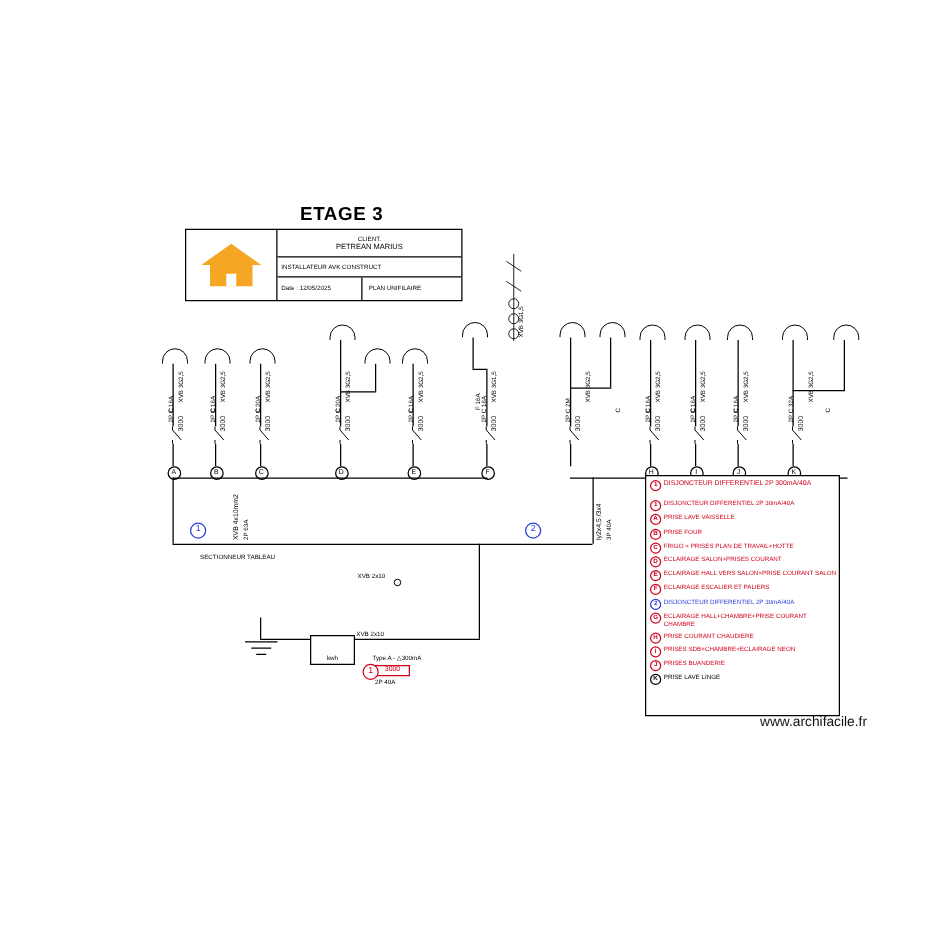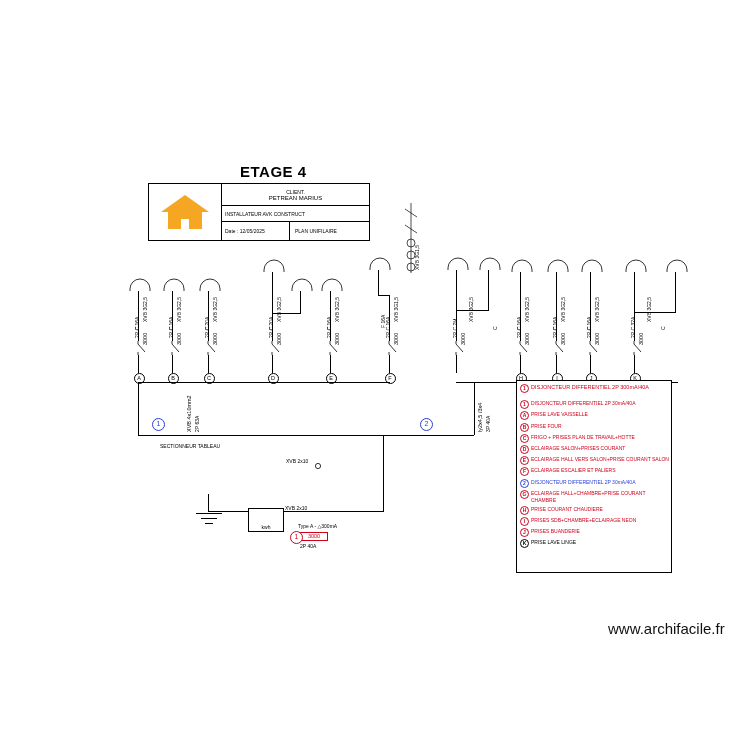--- a/index.html
+++ b/index.html
@@ -95,30 +95,30 @@
 
   
   #kwh{
     position:absolute;left:248px;top:508px;width:36px;height:24px;
     border:1px solid #000;box-sizing:border-box;background:#fff;
     display:flex;align-items:flex-end;justify-content:center;
   }
   #kwh span{font-size:5px;padding-bottom:1px;}
 
   #url{
-    position:absolute;left:608px;top:620px;font-size:15px;color:#111;
+    position:absolute;left:608px;top:572px;font-size:11px;color:#111;
   }
 
   
   .earth i{position:absolute;background:#000;height:1px;}
 </style>
 </head>
 <body>
 
-<div id="etage-title" class="abs">ETAGE 4</div>
+<div id="etage-title" class="abs">ETAGE 3</div>
 
 <div id="cartouche" class="abs">
   <div class="logo-cell">
     <div class="house">
       <div class="roof"></div>
         <div class="body"></div>
         <div class="door"></div>
     </div>
   </div>
   <div class="rows">

